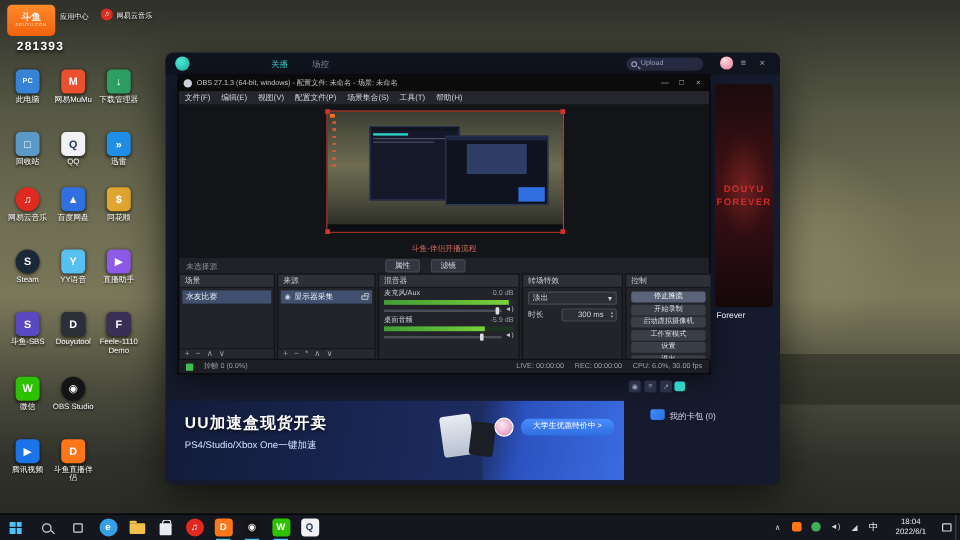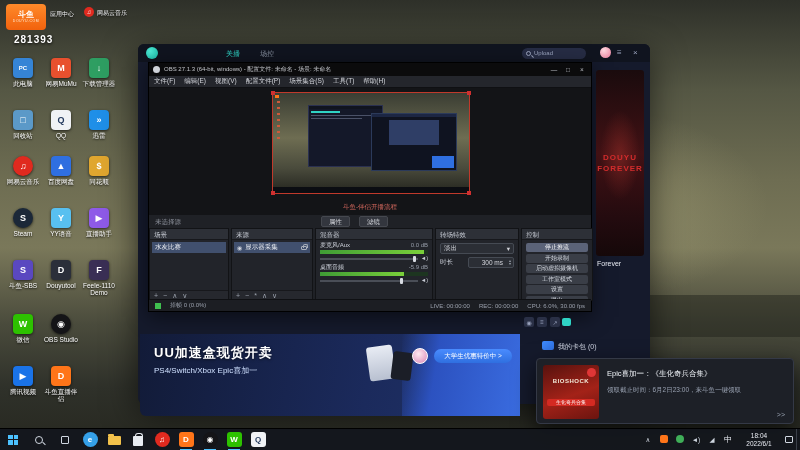--- a/index.html
+++ b/index.html
@@ -110,21 +110,21 @@
   .sb-cap{position:absolute;left:459px;top:216px;font-size:7px;color:#e7eaf2}
   .sb-chip{position:absolute;width:10px;height:10px;border-radius:2px;background:#2a3046;color:#9aa3bd;font-size:6px;
     display:flex;align-items:center;justify-content:center}
   .sb-bub{position:absolute;left:424px;top:274px;width:9px;height:8px;border-radius:2px;background:#2fd3c5}
   .sb-danmu{position:absolute;left:436px;top:275px;font-size:7px;color:#cfd4e2}
   .sb-card-ico{position:absolute;left:404px;top:297px;width:12px;height:9px;border-radius:2px;
     background:linear-gradient(135deg,#3f8cff,#2f6fe0)}
   .sb-cards{position:absolute;left:420px;top:298px;font-size:7px;color:#cfd4e2}
 
   
-  .banner{position:absolute;left:2px;top:290px;width:380px;height:82px;border-radius:0 0 0 6px;overflow:hidden;
+  .banner{position:absolute;left:2px;top:290px;width:380px;height:66px;border-radius:0 0 0 6px;overflow:hidden;
     background:linear-gradient(100deg,#121b38,#1b2a5c 60%,#203468)}
   .bn-right{position:absolute;left:262px;top:0;right:0;bottom:0;background:linear-gradient(100deg,rgba(44,82,192,0),#2c52c0 30%,#3a6ce0)}
   .bn-title{position:absolute;left:14px;top:10px;font-size:13px;font-weight:bold;color:#fff;letter-spacing:1px;text-shadow:0 1px 3px rgba(0,0,0,.6)}
   .bn-sub{position:absolute;left:14px;top:31px;font-size:8px;color:#cfe0ff}
   .bn-box1{position:absolute;left:228px;top:12px;width:26px;height:34px;background:linear-gradient(180deg,#e8ecf4,#b8c0d0);border-radius:3px;transform:rotate(-8deg)}
   .bn-box2{position:absolute;left:252px;top:18px;width:20px;height:28px;background:#1b1e27;border-radius:3px;transform:rotate(7deg)}
   .bn-avatar{position:absolute;left:272px;top:14px;width:16px;height:16px;border-radius:50%;border:1px solid #fff;
     background:radial-gradient(circle at 40% 35%,#ffe9f0,#d886b8)}
   .bn-btn{position:absolute;left:294px;top:15px;width:78px;height:14px;border-radius:7px;
     background:linear-gradient(180deg,#4a8cff,#2f6fe0);font-size:6.5px;color:#fff;text-align:center;line-height:14px}
@@ -476,36 +476,26 @@
     <div class="sb-danmu"></div>
 
     <div class="sb-card-ico"></div>
     <div class="sb-cards">我的卡包 (0)</div>
 
     <div class="banner">
       <div class="bn-right"></div>
       <div class="bn-box1"></div>
       <div class="bn-box2"></div>
       <div class="bn-title">UU加速盒现货开卖</div>
-      <div class="bn-sub">PS4/Switch/Xbox Epic喜加一</div>
+      <div class="bn-sub">PS4/Studio/Xbox One一键加速</div>
       <div class="bn-avatar"></div>
       <div class="bn-btn">大学生优惠特价中 &gt;</div>
     </div>
   </div>
 
-  <div class="toast">
-    <div class="tc">
-      <div class="tc-title">BIOSHOCK</div>
-      <div class="tc-badge">生化奇兵合集</div>
-      <div class="tc-stamp"></div>
-    </div>
-    <div class="t-title">Epic喜加一：《生化奇兵合集》</div>
-    <div class="t-desc">领取截止时间：6月2日23:00，来斗鱼一键领取</div>
-    <div class="t-more">&gt;&gt;</div>
-  </div>
 
   <div class="tb">
     <div class="tb-btn">
         <span class="win">
           <i></i>
           <i></i>
           <i></i>
           <i></i>
         </span>
       </div>

